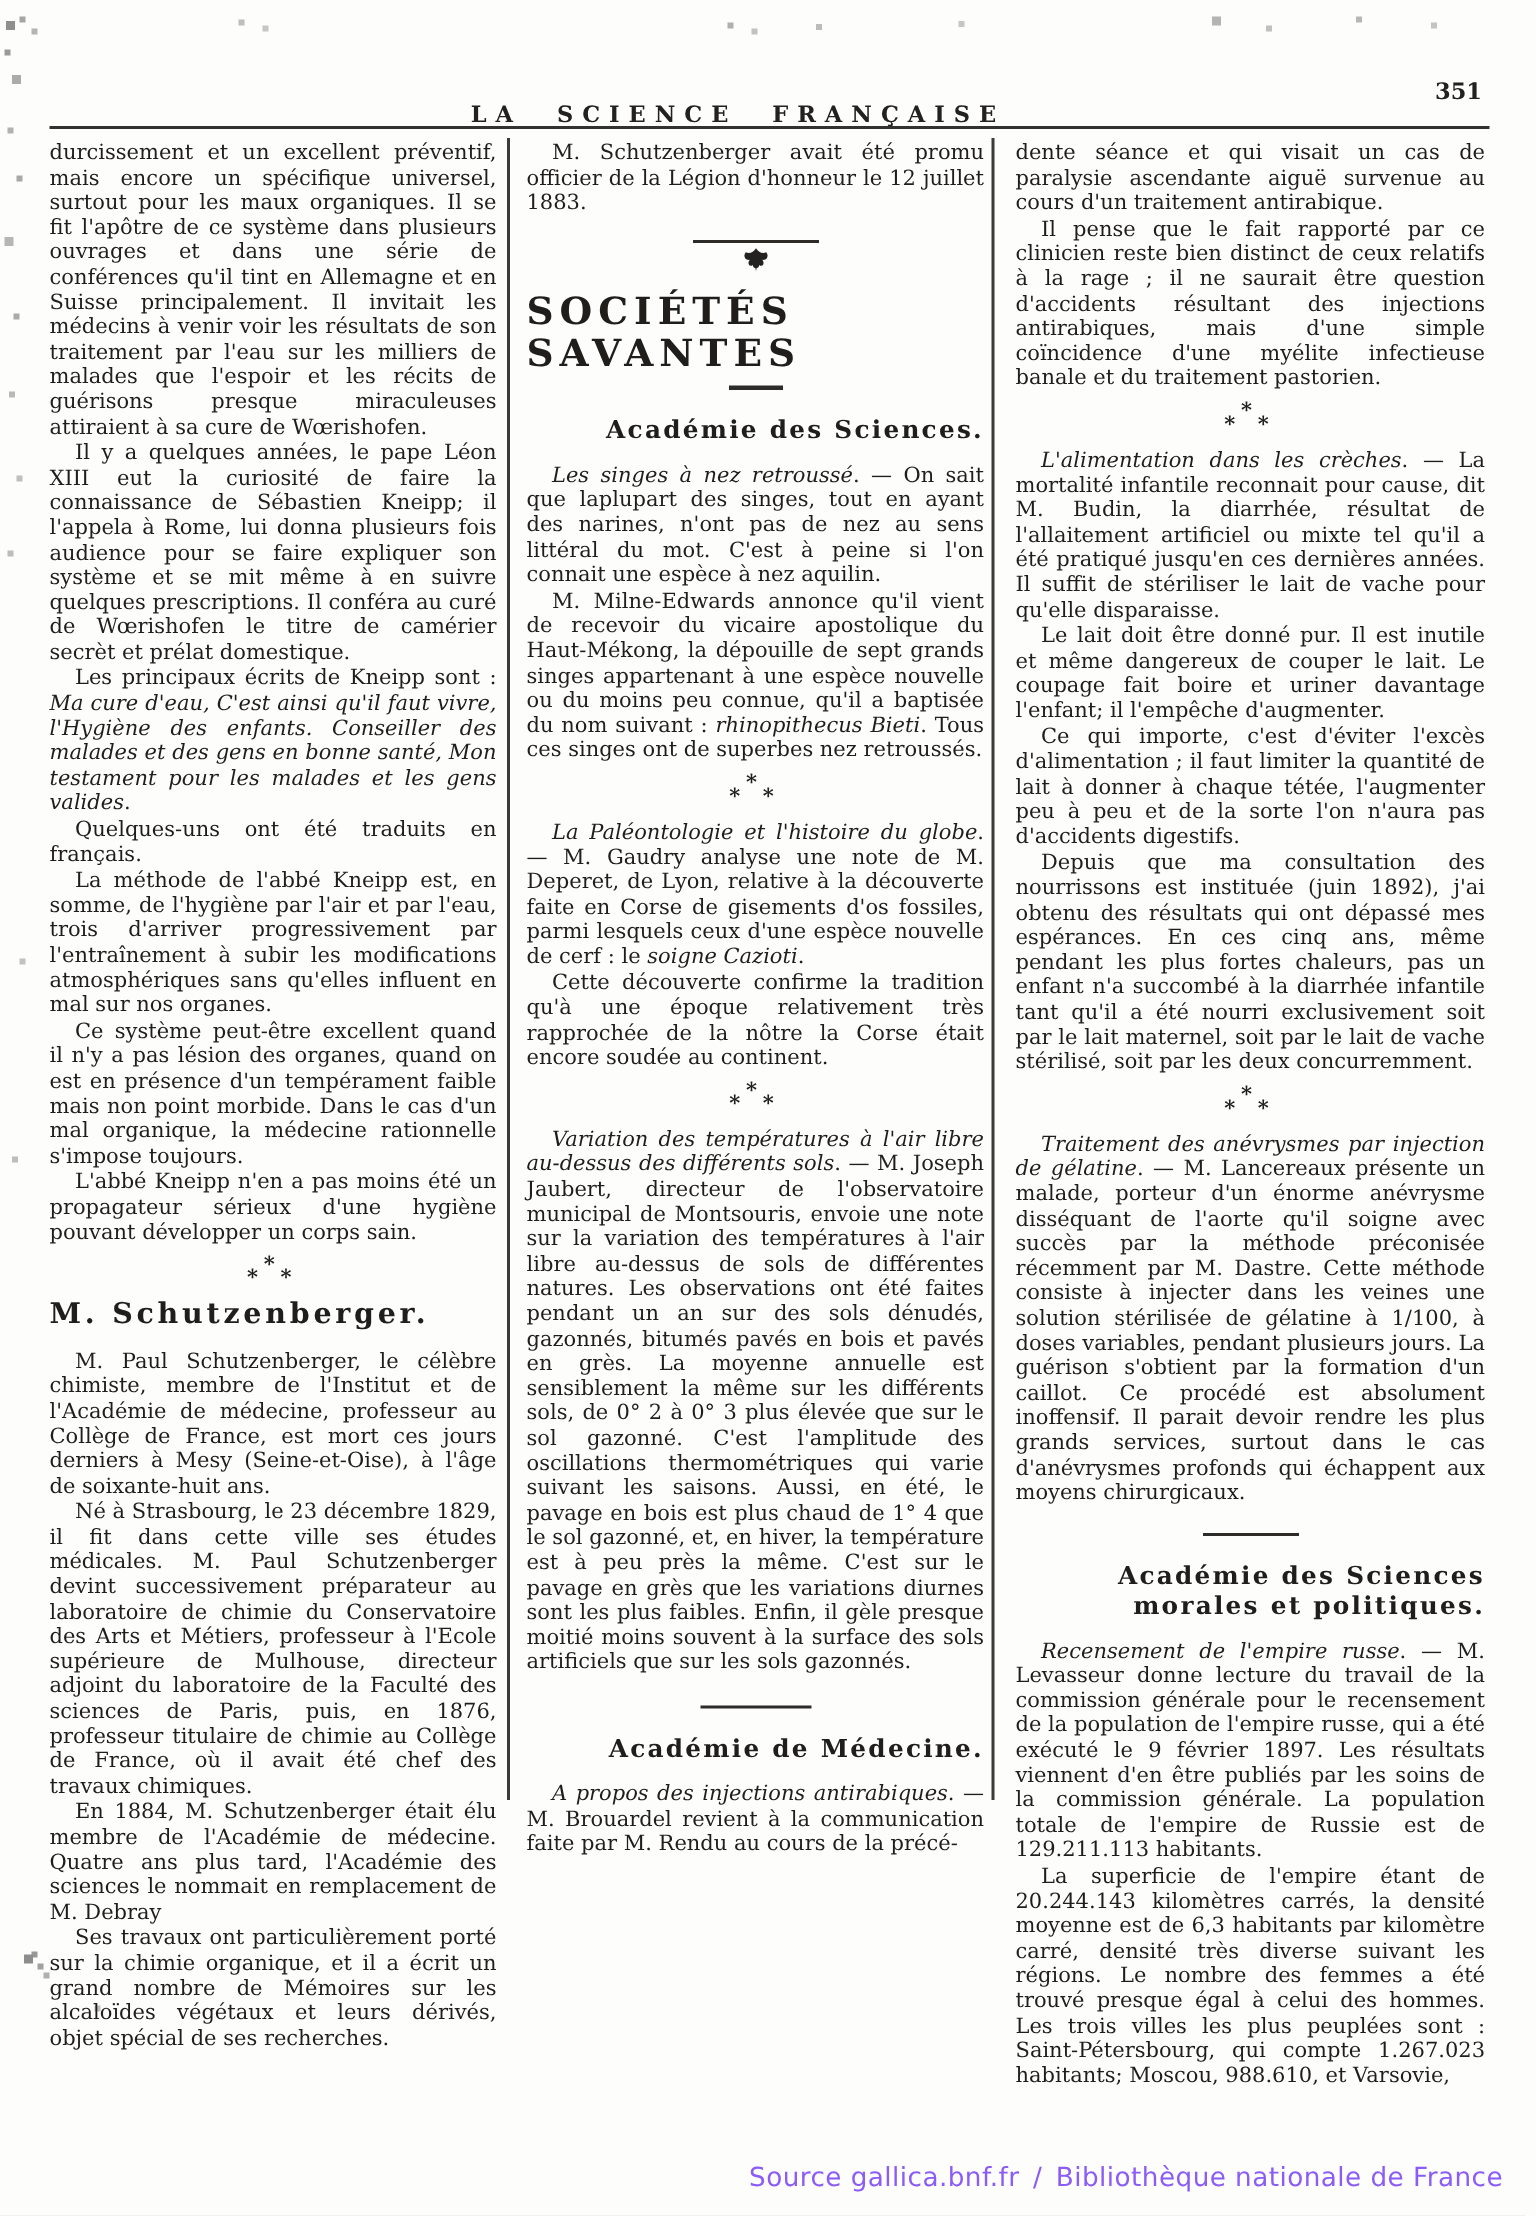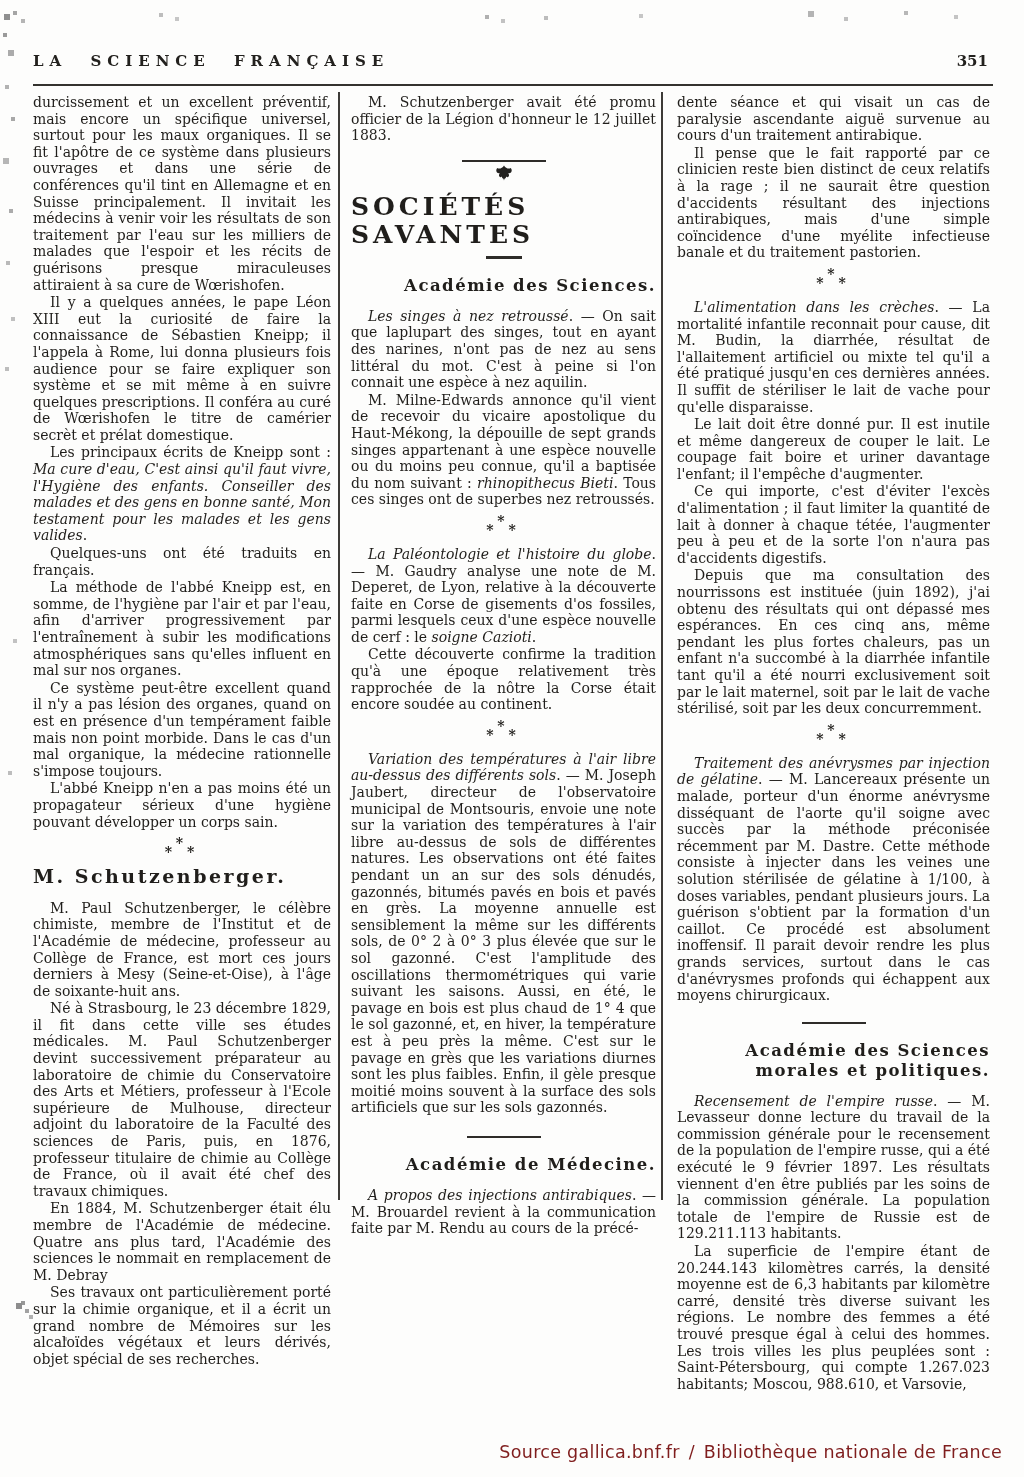--- a/index.html
+++ b/index.html
@@ -3,21 +3,21 @@
 <meta charset="utf-8">
 <style>
   html,body{margin:0;padding:0;background:#e8e8e8;}
   .page{
     position:relative;width:1024px;height:1477px;margin:0 auto;
     background:#fdfdfc;overflow:hidden;
     font-family:"DejaVu Serif", serif;color:#201e1b;
   }
   
   .journal-title{
-    position:absolute;top:52px;left:33px;width:918px;text-align:left;
+    position:absolute;top:67px;left:33px;width:918px;text-align:center;
     font-size:15px;font-weight:bold;letter-spacing:6px;word-spacing:12px;color:#23211e;
   }
   .page-number{position:absolute;top:52px;right:36px;font-size:15px;font-weight:bold;color:#23211e;}
   .header-rule{position:absolute;top:84px;left:33px;width:960px;height:2px;background:#34322e;}
   
   .col{position:absolute;top:94px;text-align:justify;font-size:14px;line-height:16.6px;}
   .col-1{left:33px;width:298px;}
   .col-2{left:351px;width:305px;}
   .col-3{left:677px;width:313px;}
   .vrule{position:absolute;top:92px;width:2px;height:1108px;background:#3d3b37;}
@@ -46,21 +46,21 @@
     text-align:left;font-weight:bold;font-size:25px;letter-spacing:4px;
     margin:9px 0 0;text-indent:0;line-height:28px;
   }
   .h-academy{
     text-align:right;font-weight:bold;font-size:16.5px;letter-spacing:1.5px;
     margin:17px 0 12px;text-indent:0;line-height:20px;
   }
   
   .footer{
     position:absolute;top:1442px;right:22px;
-    font-family:"DejaVu Sans", sans-serif;font-size:17.5px;color:#7f1d1d;
+    font-family:"DejaVu Sans", sans-serif;font-size:17.5px;color:#8b5cf6;
     letter-spacing:0.3px;white-space:nowrap;
   }
   .footer .sep{margin:0 9px;}
   
   .specks{position:absolute;top:0;left:0;width:2px;height:2px;background:transparent;
     box-shadow:
       6px 16px 0 2px #8f8f8f, 14px 12px 0 1px #a5a5a5, 22px 20px 0 1px #b5b5b5,
       4px 34px 0 1px #9a9a9a, 10px 52px 0 2px #ababab, 6px 86px 0 1px #b2b2b2,
       12px 118px 0 1px #a8a8a8, 5px 160px 0 2px #b6b6b6, 10px 210px 0 1px #ababab,
       7px 262px 0 1px #b9b9b9, 12px 318px 0 1px #c0c0c0, 6px 368px 0 1px #bdbdbd,
@@ -85,21 +85,21 @@
   <div class="header-rule"></div>
 
   <div class="vrule vrule-1"></div>
   <div class="vrule vrule-2"></div>
 
   <div class="col col-1">
     <p class="cont">durcissement et un excellent préventif, mais encore un spécifique universel, surtout pour les maux organiques. Il se fit l'apôtre de ce système dans plusieurs ouvrages et dans une série de conférences qu'il tint en Allemagne et en Suisse principalement. Il invitait les médecins à venir voir les résultats de son traitement par l'eau sur les milliers de malades que l'espoir et les récits de guérisons presque miraculeuses attiraient à sa cure de Wœrishofen.</p>
     <p class="sp">Il y a quelques années, le pape Léon XIII eut la curiosité de faire la connaissance de Sébastien Kneipp; il l'appela à Rome, lui donna plusieurs fois audience pour se faire expliquer son système et se mit même à en suivre quelques prescriptions. Il conféra au curé de Wœrishofen le titre de camérier secrèt et prélat domestique.</p>
     <p class="sp">Les principaux écrits de Kneipp sont : <i>Ma cure d'eau, C'est ainsi qu'il faut vivre, l'Hygiène des enfants. Conseiller des malades et des gens en bonne santé, Mon testament pour les malades et les gens valides</i>.</p>
     <p class="sp">Quelques-uns ont été traduits en français.</p>
-    <p class="sp">La méthode de l'abbé Kneipp est, en somme, de l'hygiène par l'air et par l'eau, afin d'arriver progressivement par l'entraînement à subir les modifications atmosphériques sans qu'elles influent en mal sur nos organes.</p>
+    <p class="sp">La méthode de l'abbé Kneipp est, en somme, de l'hygiène par l'air et par l'eau, trois d'arriver progressivement par l'entraînement à subir les modifications atmosphériques sans qu'elles influent en mal sur nos organes.</p>
     <p class="sp">Ce système peut-être excellent quand il n'y a pas lésion des organes, quand on est en présence d'un tempérament faible mais non point morbide. Dans le cas d'un mal organique, la médecine rationnelle s'impose toujours.</p>
     <p class="sp">L'abbé Kneipp n'en a pas moins été un propagateur sérieux d'une hygiène pouvant développer un corps sain.</p>
     <div class="asterism">
       <div class="top">*</div>
       <div class="bot">* *</div>
     </div>
     <div class="h-name">M. Schutzenberger.</div>
     <p>M. Paul Schutzenberger, le célèbre chimiste, membre de l'Institut et de l'Académie de médecine, professeur au Collège de France, est mort ces jours derniers à Mesy (Seine-et-Oise), à l'âge de soixante-huit ans.</p>
     <p class="sp">Né à Strasbourg, le 23 décembre 1829, il fit dans cette ville ses études médicales. M. Paul Schutzenberger devint successivement préparateur au laboratoire de chimie du Conservatoire des Arts et Métiers, professeur à l'Ecole supérieure de Mulhouse, directeur adjoint du laboratoire de la Faculté des sciences de Paris, puis, en 1876, professeur titulaire de chimie au Collège de France, où il avait été chef des travaux chimiques.</p>
     <p class="sp">En 1884, M. Schutzenberger était élu membre de l'Académie de médecine. Quatre ans plus tard, l'Académie des sciences le nommait en remplacement de M. Debray</p>

